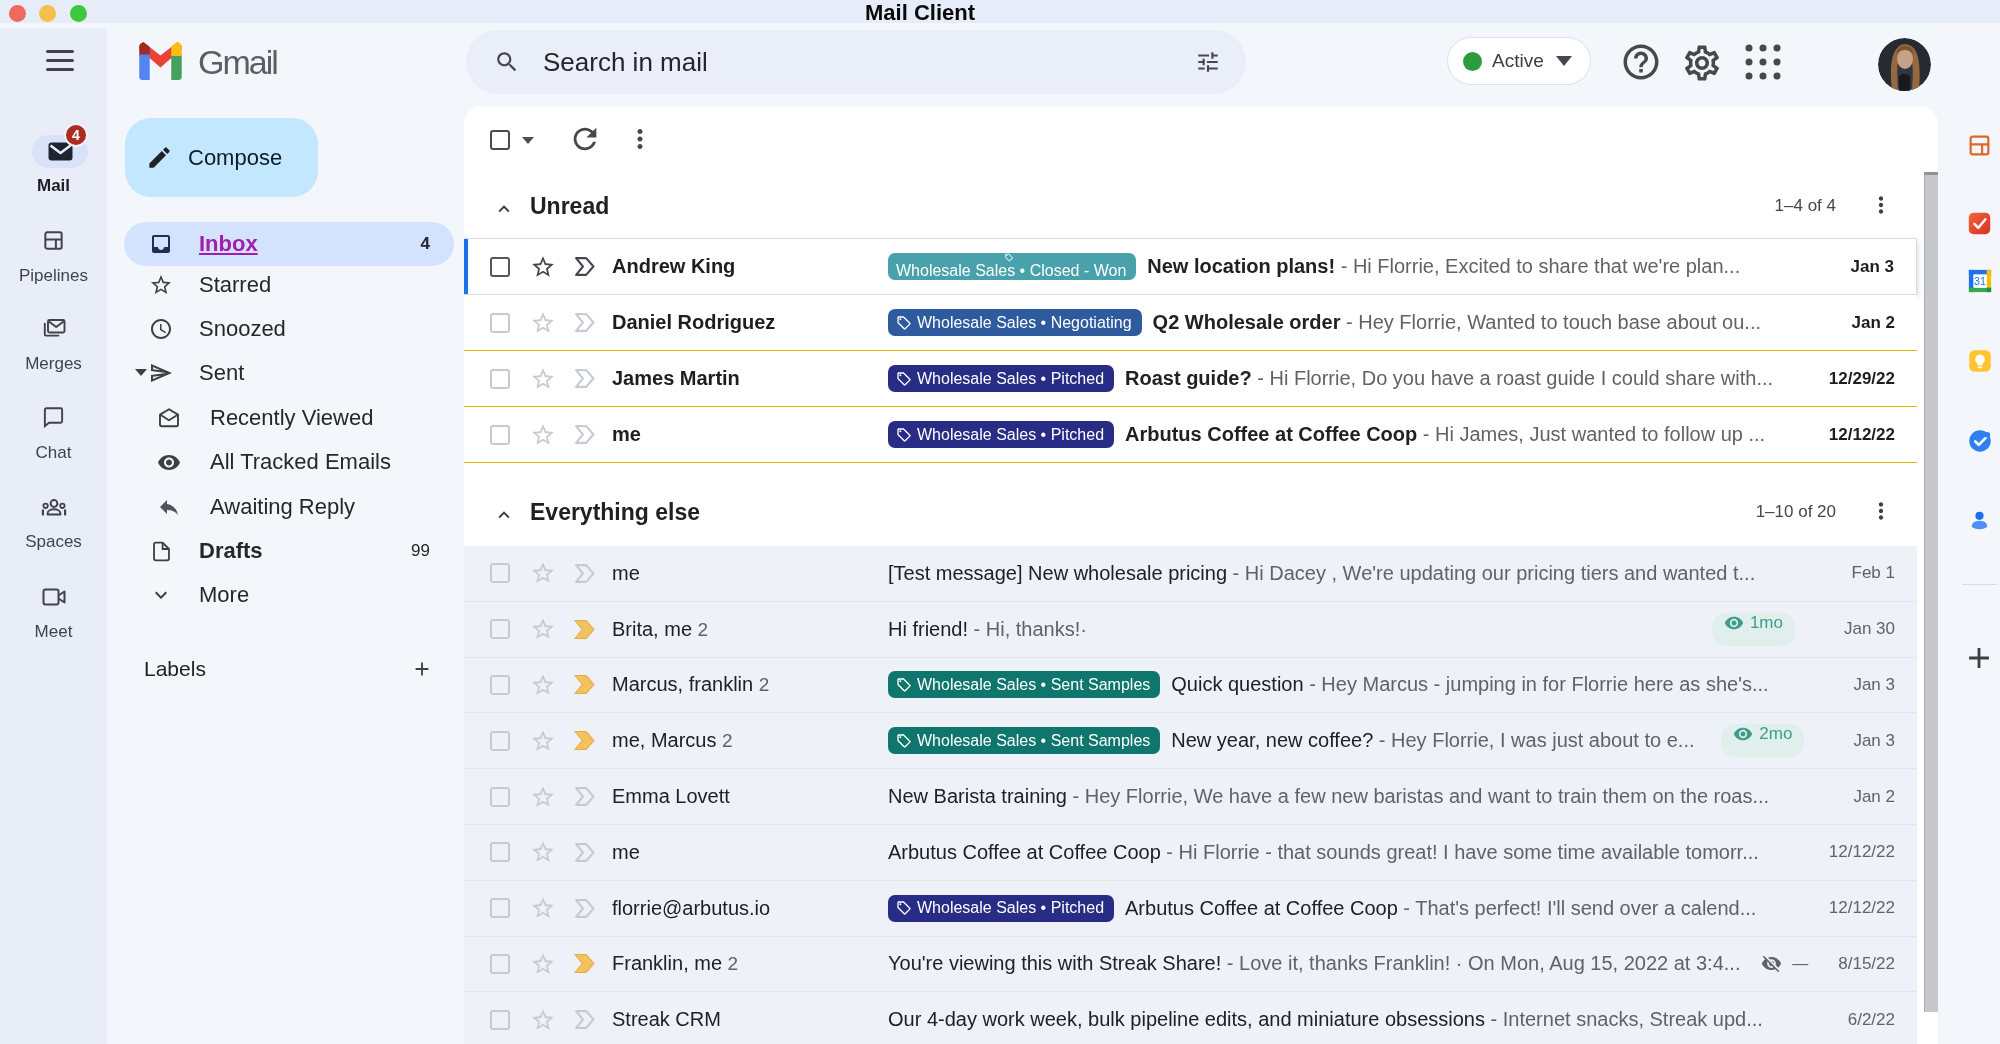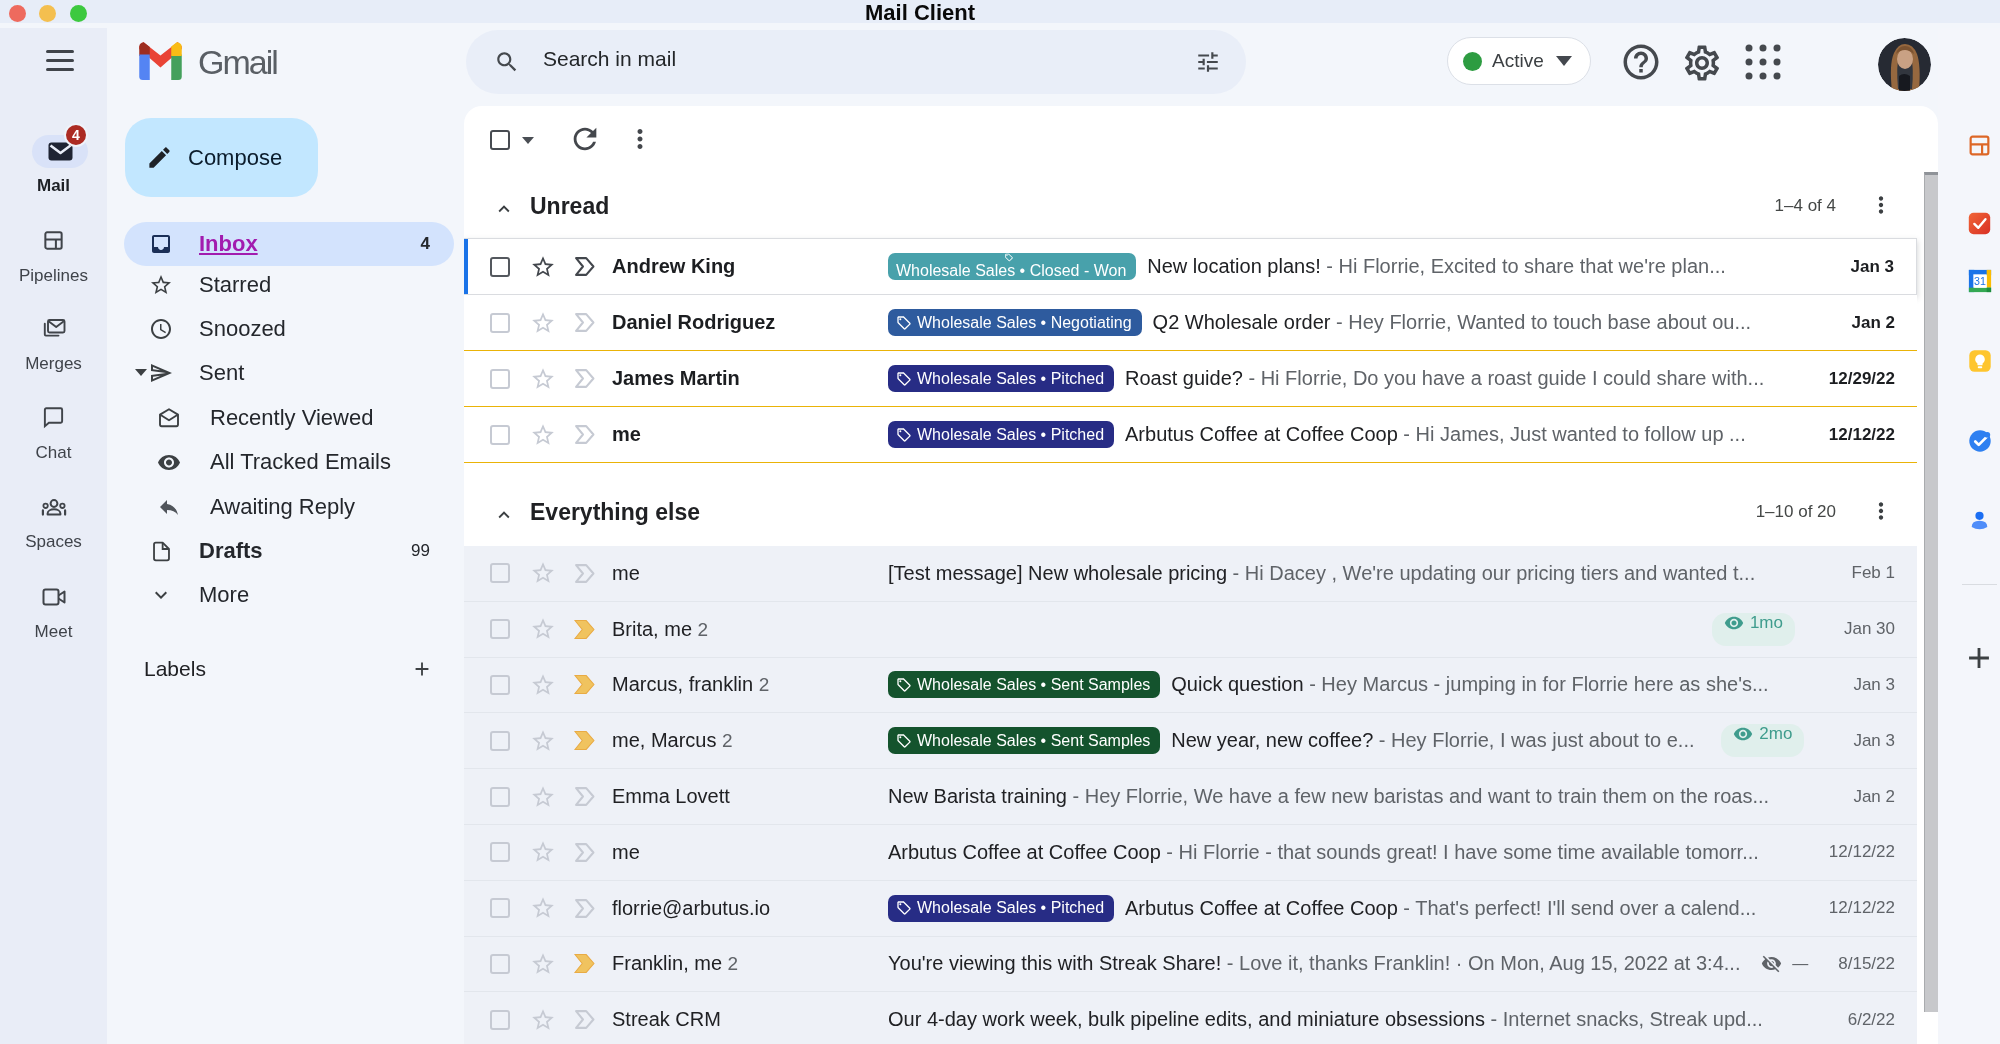--- a/index.html
+++ b/index.html
@@ -22,21 +22,21 @@
 .navrow { position:absolute; left:20px; width:327px; height:44px; display:flex; align-items:center; }
 .navrow .ico { width:24px; height:24px; margin-left:22px; display:flex; align-items:center; justify-content:center; flex:none; }
 .navrow .lbl { margin-left:26px; font-size:22px; color:#24272c; white-space:nowrap; }
 .navrow .cnt { margin-left:auto; margin-right:24px; font-size:17px; color:#24272c; }
 #inboxpill { position:absolute; left:17px; top:194px; width:330px; height:44px; background:#d3e3fd; border-radius:22px; }
 .sub .ico { margin-left:30px !important; }
 .sub .lbl { margin-left:29px !important; }
 
 
 #search { position:absolute; left:466px; top:30px; width:780px; height:64px; background:#e9eef8; border-radius:32px; }
-#search .txt { position:absolute; left:77px; top:17px; font-size:21px; color:#232629; }
+#search .txt { position:absolute; left:77px; top:17px; font-size:26px; color:#232629; }
 #activepill { position:absolute; left:1447px; top:37px; width:144px; height:48px; background:#fff; border:1.5px solid #dce0e7; border-radius:25px; display:flex; align-items:center; }
 #activepill .dot { width:19px; height:19px; border-radius:50%; background:#2d9c41; margin-left:15px; }
 #activepill .t { font-size:19px; color:#3c4043; margin-left:10px; }
 #activepill .car { width:0; height:0; border-left:8.5px solid transparent; border-right:8.5px solid transparent; border-top:10px solid #44484e; margin-left:12px; }
 #avatar { position:absolute; left:1878px; top:38px; width:53px; height:53px; border-radius:50%; overflow:hidden; }
 
 
 #card { position:absolute; left:464px; top:106px; width:1474px; height:938px; background:#fff; border-radius:18px 18px 0 0; overflow:hidden; }
 .secthead { position:absolute; left:0; width:100%; height:52px; }
 .secthead .chev { position:absolute; left:29px; top:18px; }
@@ -46,34 +46,34 @@
 
 .row { display:flex; align-items:center; height:56px; padding:0 22px 0 26px; position:relative; background:#fff; }
 .row .cb { width:20px; height:20px; border:2px solid #747775; border-radius:3px; flex:none; }
 .row .star { margin-left:20px; flex:none; display:flex; }
 .row .flag { margin-left:17px; flex:none; display:flex; }
 .row .who { margin-left:16px; width:276px; flex:none; font-size:20px; color:#202124; white-space:nowrap; overflow:hidden; }
 .row .mid { flex:1; min-width:0; display:flex; align-items:center; white-space:pre; overflow:hidden; font-size:20px; color:#202124; }
 .row .date { margin-left:18px; flex:none; font-size:17px; color:#5f6368; }
 .row.unread .who, .row.unread .date { font-weight:bold; color:#1c1e21; }
 .row .snip { color:#5f6368; }
-.row b { font-weight:normal; }
+.row b { font-weight:bold; }
 .gray .cb { border-color:#c6cad3; }
 .row .star, .row .flag { color:#c6cad3; }
 #row1 .star, #row1 .flag { color:#43474d; }
 #row1 .cb { border-color:#54585e; }
 .n2 { color:#5f6368; font-weight:normal; font-size:19px; }
 #toolbar { position:absolute; left:0; top:0; width:100%; height:66px; }
 
 .chip { display:inline-flex; align-items:center; height:27px; border-radius:7px; padding:0 10px 0 8px; color:#fff; font-size:16px; margin-right:11px; flex:none; white-space:pre; }
 .chip svg { margin-right:5px; }
 .c-won { background:#48a1ab;flex-direction:column; }
 .c-neg { background:#2e5b9e; }
 .c-pit { background:#272c85; }
-.c-sam { background:#14532d; }
+.c-sam { background:#0f766e; }
 
 .eyepill { display:inline-flex; align-items:flex-start; height:33px; border-radius:14px; background:#e0efec; color:#3f9c8d; font-size:17px; padding:0 12px; margin-left:auto; margin-right:31px; flex:none; }
 .eyepill svg { margin-right:6px; }
 .meta-auto { margin-left:auto; }
 
 #unreadrows { position:absolute; left:0; top:132px; width:1453px; }
 #row1 { height:57px; border:1px solid #dadce0; box-shadow:0 3px 6px rgba(60,64,67,.25); border-left:none; }
 #row1:before { content:""; position:absolute; left:0; top:0; width:4px; height:100%; background:#1a73e8; }
 .sep { border-bottom:1px solid #eab308; }
 #elserows { position:absolute; left:0; top:440px; width:1453px; }
@@ -414,20 +414,21 @@
           <svg width="26" height="26" viewBox="0 0 24 24" fill="currentColor">
             <path d="M22 9.24l-7.19-.62L12 2 9.19 8.63 2 9.24l5.46 4.73L5.82 21 12 17.27 18.18 21l-1.63-7.03L22 9.24zM12 15.4l-3.76 2.27 1-4.28-3.32-2.88 4.38-.38L12 6.1l1.71 4.04 4.38.38-3.32 2.88 1 4.28L12 15.4z"></path>
           </svg>
         </span>
         <span class="flag">
           <svg width="23" height="21" viewBox="0 0 21 20">
             <path d="M1.5 1.5 h10.6 L19.5 10 l-7.4 8.5 H1.5 L8.3 10 Z" fill="#f0c35f" stroke="#e9ab44" stroke-width="1"></path>
           </svg>
         </span>
       <span class="who">Brita, me <span class="n2">2</span></span>
+      <span class="mid">Hi friend!<span class="snip"> - Hi, thanks!·</span></span>
       <span class="eyepill">
           <svg width="20" height="20" viewBox="0 0 24 24" fill="#3f9c8d">
             <path d="M12 4.5C7 4.5 2.73 7.61 1 12c1.73 4.39 6 7.5 11 7.5s9.27-3.11 11-7.5c-1.73-4.39-6-7.5-11-7.5zM12 17c-2.76 0-5-2.24-5-5s2.24-5 5-5 5 2.24 5 5-2.24 5-5 5zm0-8c-1.66 0-3 1.34-3 3s1.34 3 3 3 3-1.34 3-3-1.34-3-3-3z"></path>
           </svg>
           <span>1mo</span>
         </span>
       <span class="date">Jan 30</span>
     </div>
     <div class="row gray">
       <span class="cb"></span>

